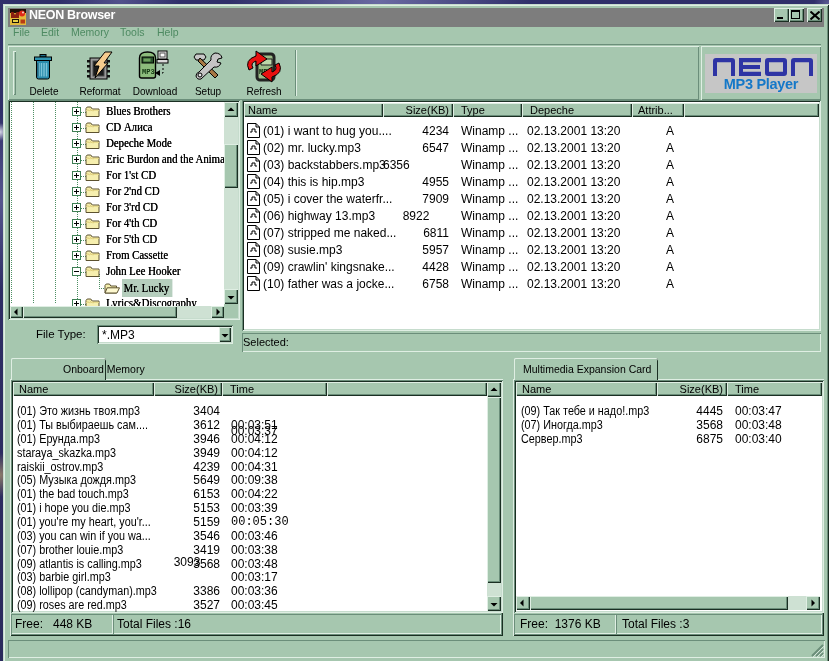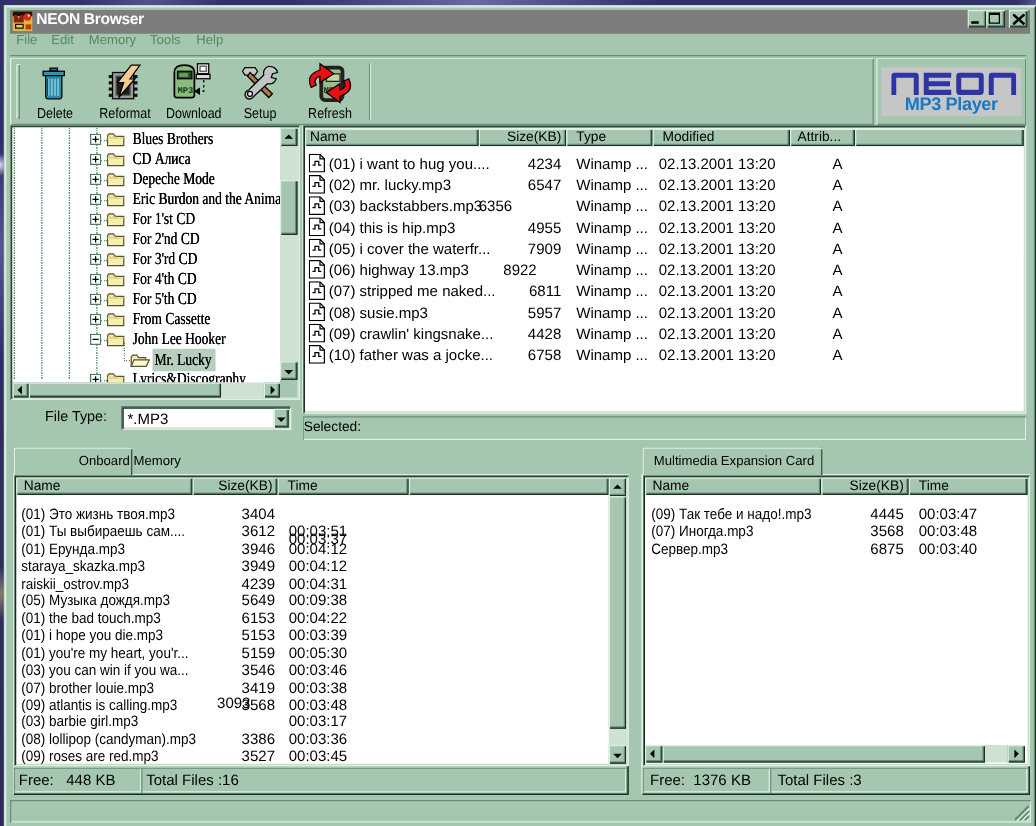--- a/index.html
+++ b/index.html
@@ -303,21 +303,21 @@
 <div class="abs t12" style="left:102px;top:328px;">*.MP3</div>
 <div class="abs btn" style="left:219px;top:327px;width:12px;height:15px;">
     <svg width="9" height="8" viewBox="0 0 9 8" style="position:absolute;left:50%;top:50%;transform:translate(-50%,-50%)">
       <polygon points="1,3 8,3 4.5,6.5" fill="#000"></polygon>
     </svg>
   </div>
 <div class="abs sunken" style="left:242px;top:100px;width:579px;height:231px;background:#ffffff;"></div>
 <div class="abs hdr" style="left:244px;top:103px;width:139px;height:14px;line-height:14px;padding-left:4px;">Name</div>
 <div class="abs hdr" style="left:383px;top:103px;width:70px;height:14px;line-height:14px;padding-right:4px;text-align:right;">Size(KB)</div>
 <div class="abs hdr" style="left:453px;top:103px;width:69px;height:14px;line-height:14px;padding-left:8px;">Type</div>
-<div class="abs hdr" style="left:522px;top:103px;width:110px;height:14px;line-height:14px;padding-left:8px;">Modified</div>
+<div class="abs hdr" style="left:522px;top:103px;width:110px;height:14px;line-height:14px;padding-left:8px;">Depeche</div>
 <div class="abs hdr" style="left:632px;top:103px;width:52px;height:14px;line-height:14px;padding-left:6px;">Attrib...</div>
 <div class="abs hdr" style="left:684px;top:103px;width:135px;height:14px;line-height:14px;padding-left:0px;"></div>
 <svg class="abs" style="left:247px;top:123px" width="13" height="15" viewBox="0 0 13 15">
     <path d="M0.5 0.5 H9 L12.5 4 V14.5 H0.5 Z" fill="#fff" stroke="#000"></path>
     <path d="M9 0.5 V4 H12.5" fill="none" stroke="#000"></path>
     <path d="M3 9 h2 v-3 h3 v3 h2" fill="none" stroke="#000"></path>
   </svg>
 <div class="abs t12" style="left:263px;top:124px;white-space:nowrap;">(01) i want to hug you....</div>
 <div class="abs t12" style="left:383px;top:124px;width:66px;text-align:right;">4234</div>
 <div class="abs t12" style="left:461px;top:124px;">Winamp ...</div>
@@ -442,21 +442,21 @@
 <div class="abs t12" style="left:154px;top:473.4px;width:66px;text-align:right;">5649</div>
 <div class="abs t12" style="left:231px;top:473.4px;">00:09:38</div>
 <div class="abs t12" style="left:17px;top:487.2px;white-space:nowrap;transform:scaleX(0.9);transform-origin:0 0;">(01) the bad touch.mp3</div>
 <div class="abs t12" style="left:154px;top:487.2px;width:66px;text-align:right;">6153</div>
 <div class="abs t12" style="left:231px;top:487.2px;">00:04:22</div>
 <div class="abs t12" style="left:17px;top:501.1px;white-space:nowrap;transform:scaleX(0.9);transform-origin:0 0;">(01) i hope you die.mp3</div>
 <div class="abs t12" style="left:154px;top:501.1px;width:66px;text-align:right;">5153</div>
 <div class="abs t12" style="left:231px;top:501.1px;">00:03:39</div>
 <div class="abs t12" style="left:17px;top:515.0px;white-space:nowrap;transform:scaleX(0.9);transform-origin:0 0;">(01) you're my heart, you'r...</div>
 <div class="abs t12" style="left:154px;top:515.0px;width:66px;text-align:right;">5159</div>
-<div class="abs t12" style="left:231px;top:515.0px;">00:05:30</div>
+<div class="abs t12" style="left:231px;top:515.0px;font-family:Liberation Mono, monospace;">00:05:30</div>
 <div class="abs t12" style="left:17px;top:528.8px;white-space:nowrap;transform:scaleX(0.9);transform-origin:0 0;">(03) you can win if you wa...</div>
 <div class="abs t12" style="left:154px;top:528.8px;width:66px;text-align:right;">3546</div>
 <div class="abs t12" style="left:231px;top:528.8px;">00:03:46</div>
 <div class="abs t12" style="left:17px;top:542.7px;white-space:nowrap;transform:scaleX(0.9);transform-origin:0 0;">(07) brother louie.mp3</div>
 <div class="abs t12" style="left:154px;top:542.7px;width:66px;text-align:right;">3419</div>
 <div class="abs t12" style="left:231px;top:542.7px;">00:03:38</div>
 <div class="abs t12" style="left:17px;top:556.6px;white-space:nowrap;transform:scaleX(0.9);transform-origin:0 0;">(09) atlantis is calling.mp3</div>
 <div class="abs t12" style="left:154px;top:556.6px;width:66px;text-align:right;">3568</div>
 <div class="abs t12" style="left:231px;top:556.6px;">00:03:48</div>
 <div class="abs t12" style="left:17px;top:570.4px;white-space:nowrap;transform:scaleX(0.9);transform-origin:0 0;">(03) barbie girl.mp3</div>

